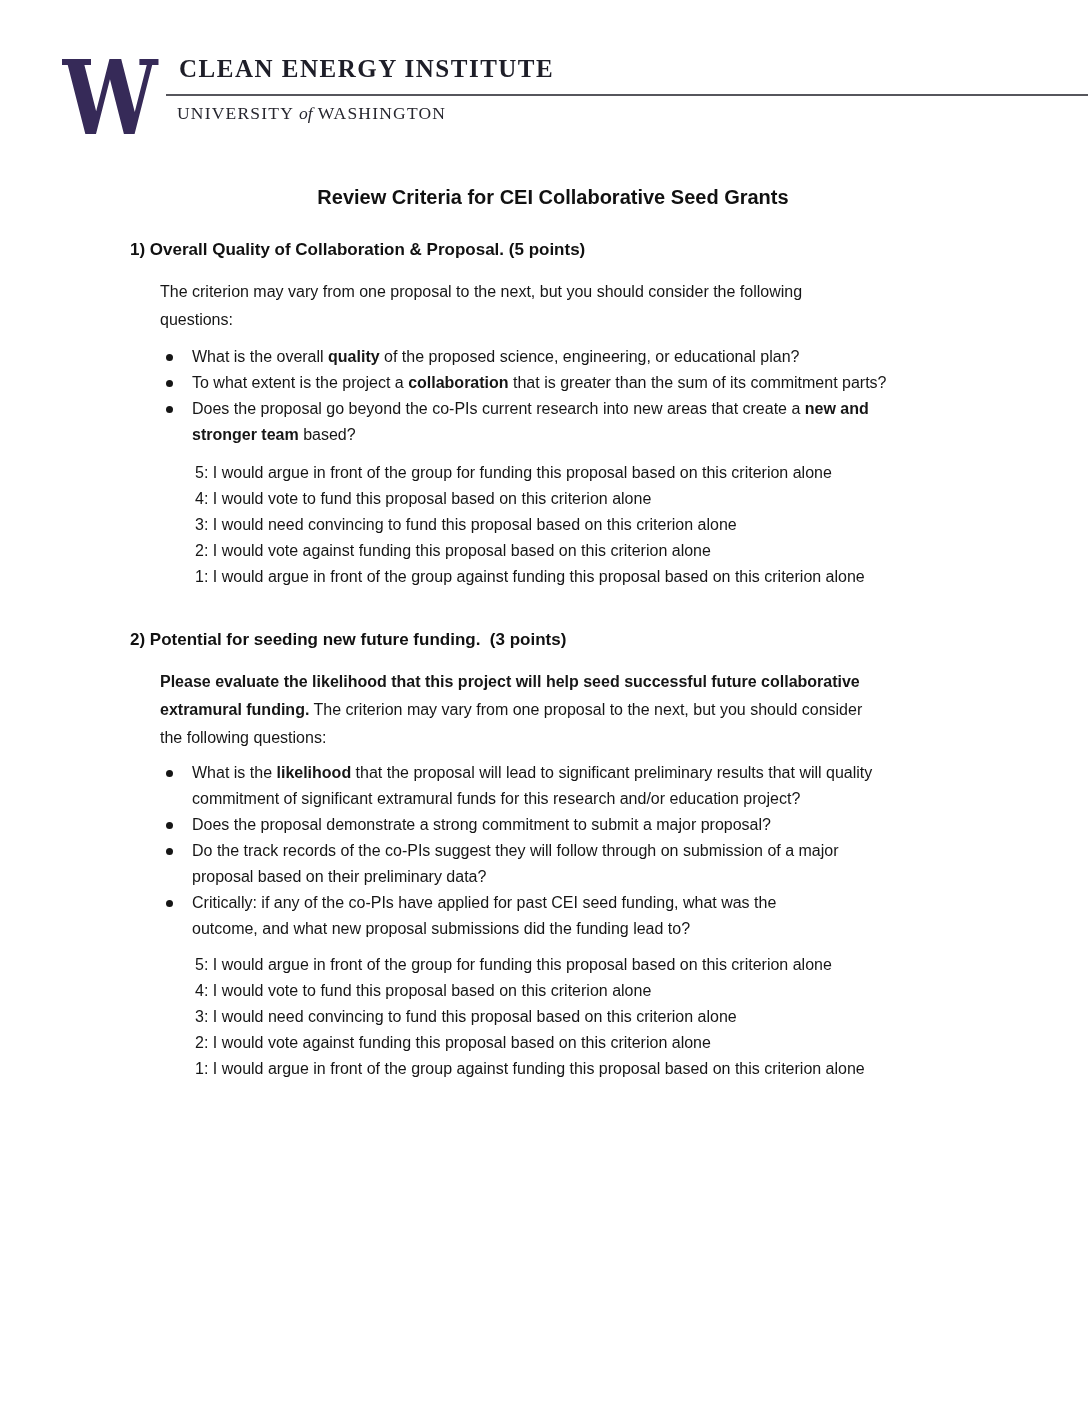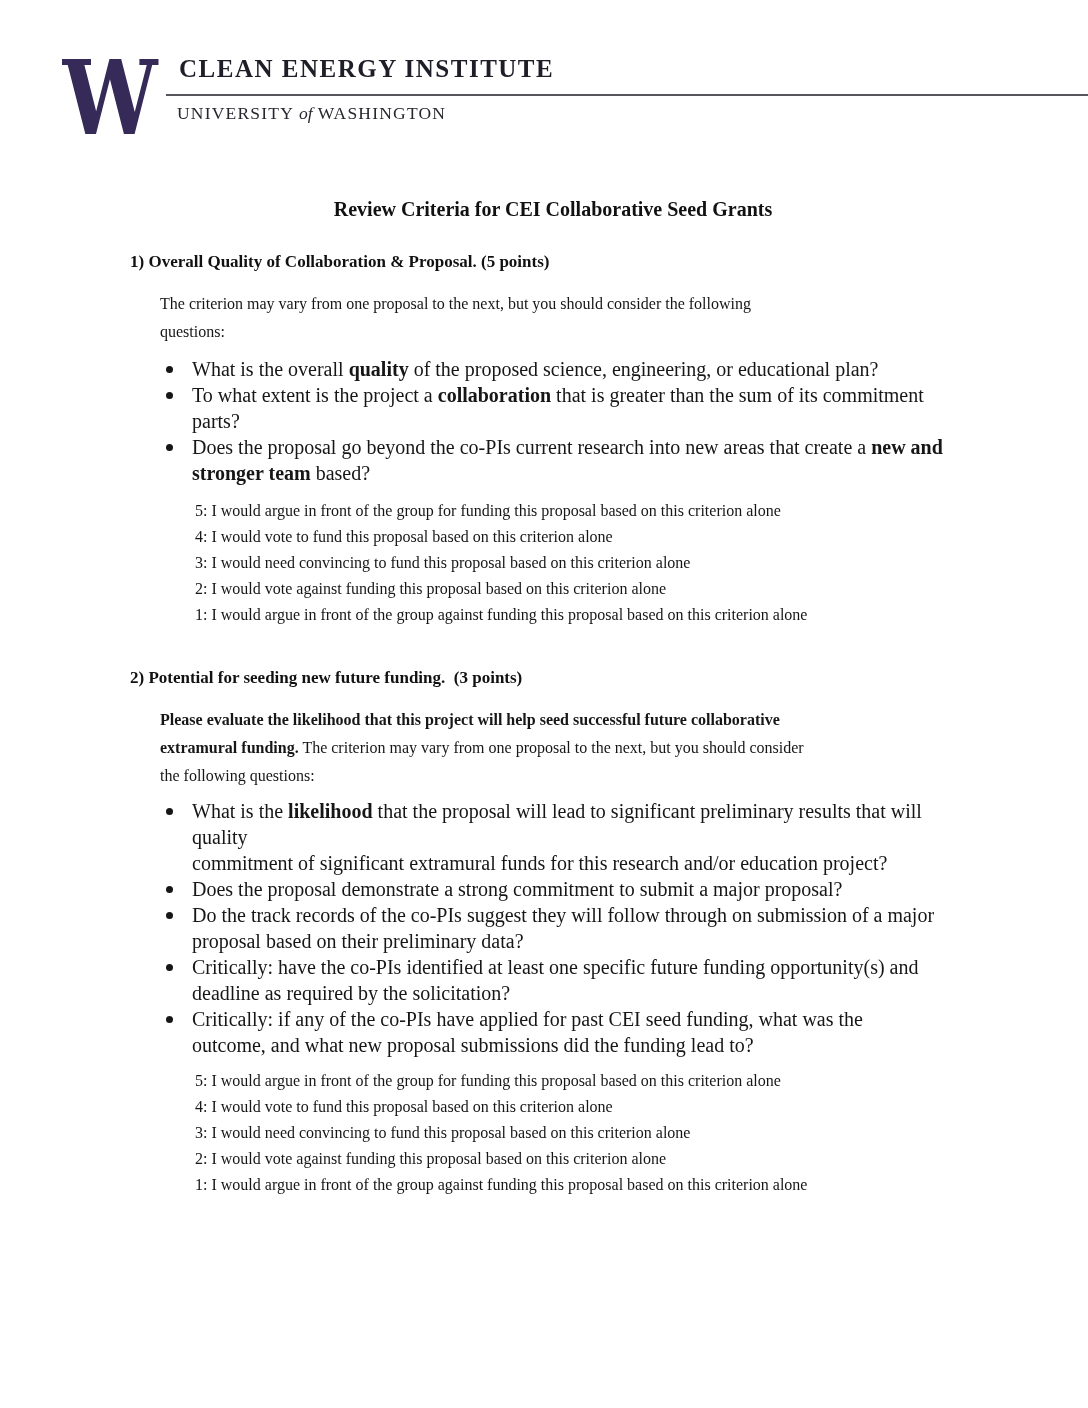--- a/index.html
+++ b/index.html
@@ -23,21 +23,21 @@
     position:absolute;left:166px;right:0;top:94px;
     height:2px;background:#56565c;
   }
   .univ-name{
     position:absolute;left:177px;top:103px;
     font-family:"Liberation Serif",serif;
     font-size:17.5px;letter-spacing:1.2px;color:#26262e;white-space:nowrap;
   }
   .univ-name .i{font-style:italic;letter-spacing:0;}
   
-  .content{position:absolute;left:130px;top:137px;width:846px;font-family:Liberation Serif, serif;}
+  .content{position:absolute;left:130px;top:125px;width:846px;}
   .doc-title{
     margin:57px 0 0 0;
     font-size:20px;font-weight:bold;line-height:30px;
     text-align:center;color:#111;
   }
   .sec-heading{
     margin:26px 0 0 0;
     font-size:17px;font-weight:bold;line-height:24px;
     color:#111;white-space:pre-wrap;
   }
@@ -47,21 +47,21 @@
     font-size:16px;line-height:28px;
   }
   .b{font-weight:bold;}
   ul.bullets{
     list-style:none;margin:10px 0 0 0;padding:0;
   }
   .sec-2 ul.bullets{margin-top:8px;}
   ul.bullets li{
     position:relative;
     margin:0;padding:0 0 0 62px;width:846px;box-sizing:border-box;
-    font-size:20px;line-height:26px;
+    font-size:16px;line-height:26px;
   }
   ul.bullets li::before{
     content:"";position:absolute;left:36px;top:10px;
     width:7px;height:7px;border-radius:50%;background:#161616;
   }
   .scale{
     margin:12px 0 0 65px;
     font-size:16px;line-height:26px;
   }
   .sec-2 .scale{margin-top:10px;}
@@ -114,21 +114,20 @@
       <h2 class="sec-heading">2) Potential for seeding new future funding.  (3 points)</h2>
       <p class="intro"><span class="b">Please evaluate the likelihood that this project will help seed successful future collaborative</span><br><span class="b">extramural funding.</span><span> The criterion may vary from one proposal to the next, but you should consider</span><br><span>the following questions:</span></p>
       <ul class="bullets">
 
           <li><span>What is the </span><span class="b">likelihood</span><span> that the proposal will lead to significant preliminary results that will quality</span><br><span>commitment of significant extramural funds for this research and/or education project?</span></li>
 
           <li><span>Does the proposal demonstrate a strong commitment to submit a major proposal?</span></li>
 
           <li><span>Do the track records of the co-PIs suggest they will follow through on submission of a major</span><br><span>proposal based on their preliminary data?</span></li>
 
-          <li><span>Critically: have the co-PIs identified at least one specific future funding opportunity(s) and</span><br><span>deadline as required by the solicitation?</span></li>
 
           <li><span>Critically: if any of the co-PIs have applied for past CEI seed funding, what was the</span><br><span>outcome, and what new proposal submissions did the funding lead to?</span></li>
         </ul>
       <div class="scale">
 
           <div class="scale-line">5: I would argue in front of the group for funding this proposal based on this criterion alone</div>
 
           <div class="scale-line">4: I would vote to fund this proposal based on this criterion alone</div>
 
           <div class="scale-line">3: I would need convincing to fund this proposal based on this criterion alone</div>

